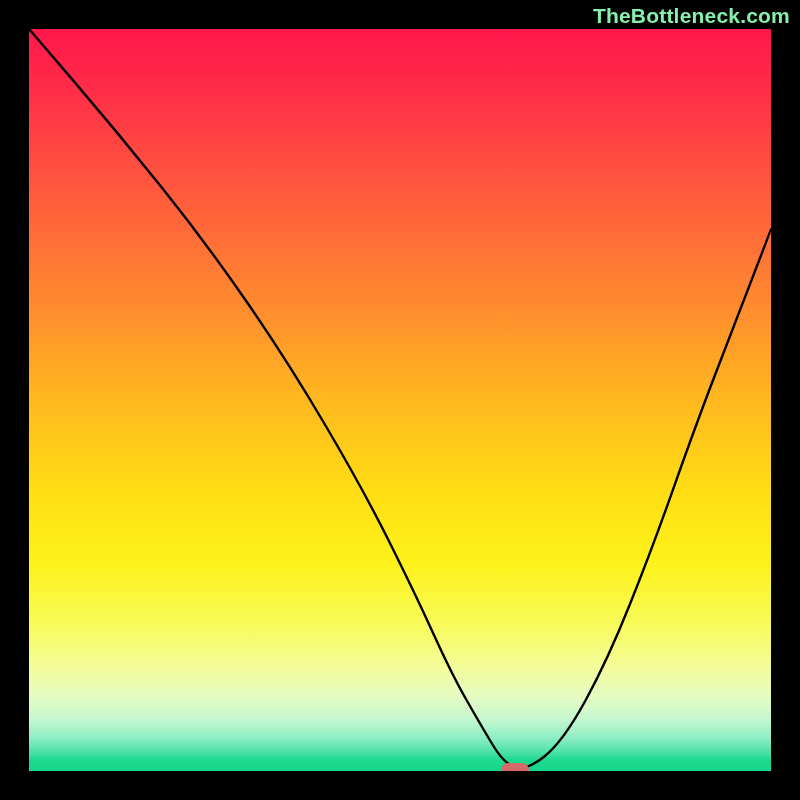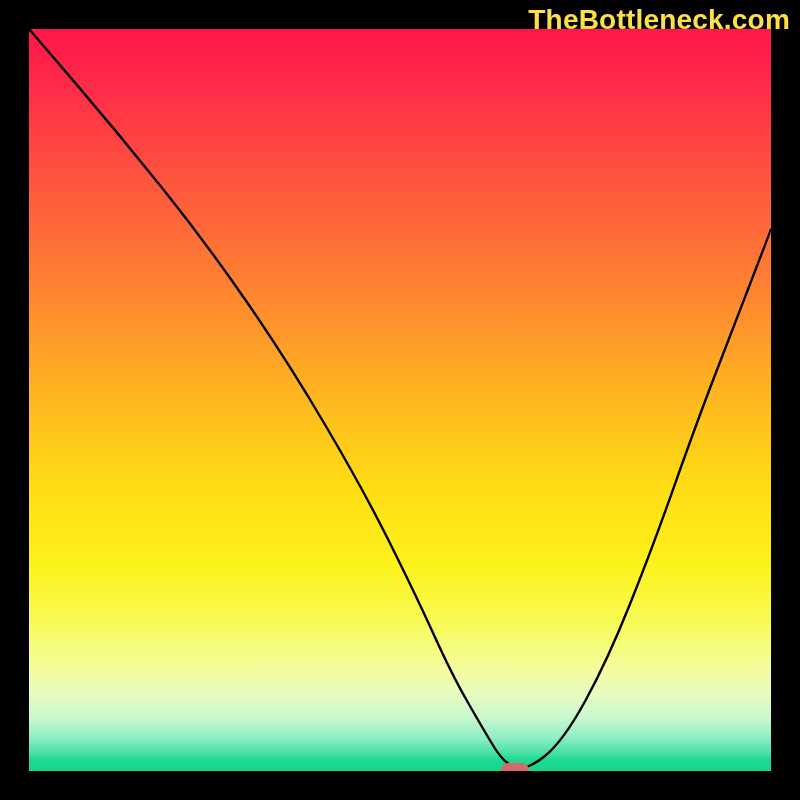--- a/index.html
+++ b/index.html
@@ -13,22 +13,22 @@
   }
   .container {
     position: relative;
     width: 800px;
     height: 800px;
   }
   .attribution {
     position: absolute;
     top: 4px;
     right: 10px;
-    color: #fde047;
-    font-size: 28px;
+    color: #86efac;
+    font-size: 21px;
     font-weight: bold;
     letter-spacing: 0.2px;
     z-index: 30;
   }
   .plot-area {
     position: absolute;
     left: 29px;
     top: 29px;
     width: 742px;
     height: 742px;

